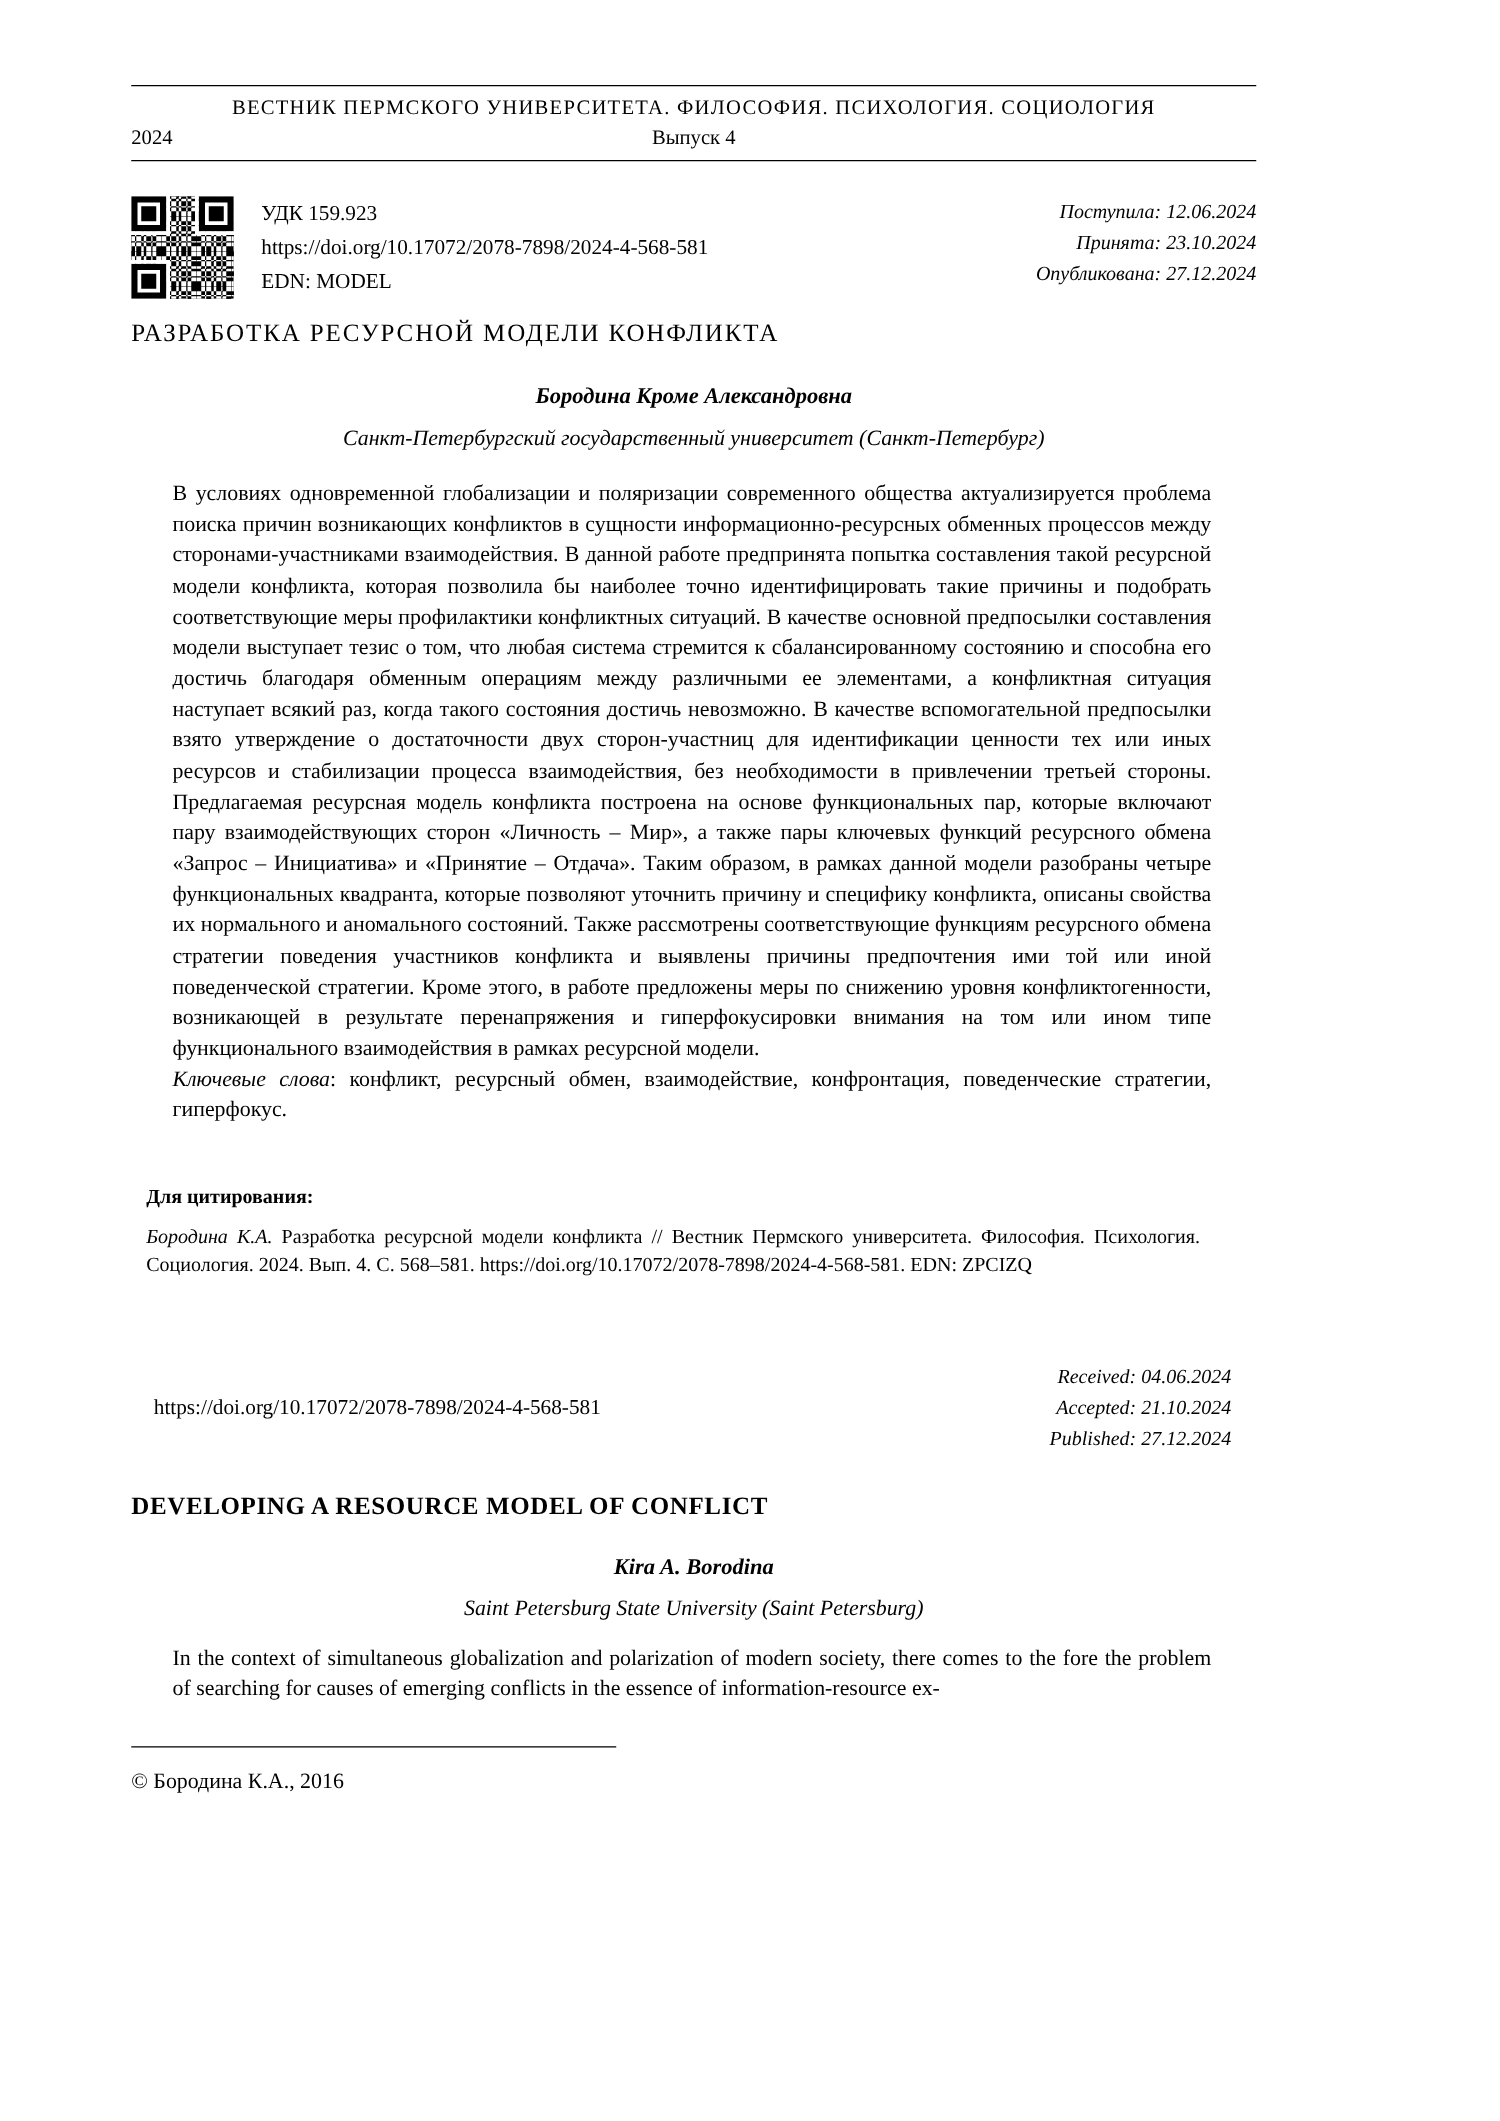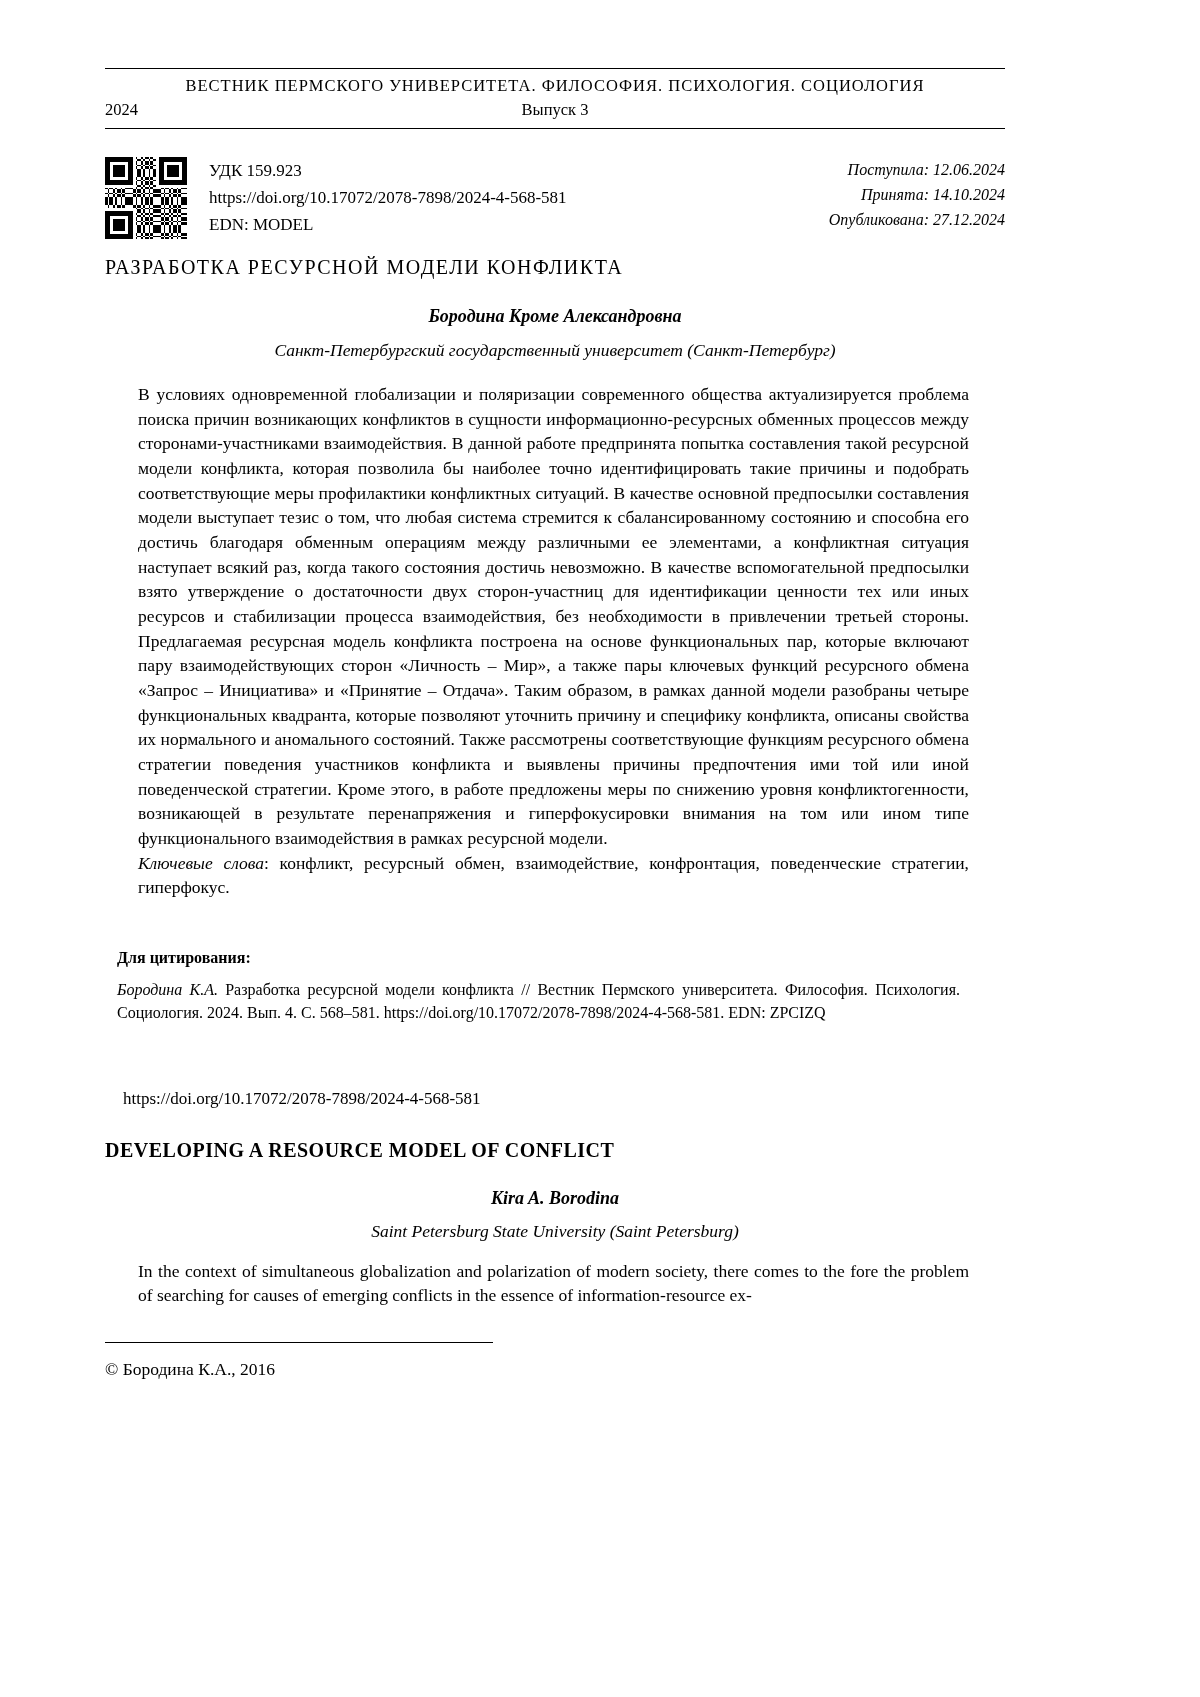--- a/index.html
+++ b/index.html
@@ -110,59 +110,64 @@
 </head>
 <body>
 
 <div class="page">
 
   <header>
     <div class="rule"></div>
     <div class="j-title">ВЕСТНИК ПЕРМСКОГО УНИВЕРСИТЕТА. ФИЛОСОФИЯ. ПСИХОЛОГИЯ. СОЦИОЛОГИЯ</div>
     <div class="j-row">
       <span class="j-year">2024</span>
-      <span class="j-issue">Выпуск 3</span>
+      <span class="j-issue">Выпуск 4</span>
     </div>
     <div class="rule"></div>
   </header>
 
   <section class="meta">
     <div class="qr">
       <i class="f tl"></i>
       <i class="f tr"></i>
       <i class="f bl"></i>
     </div>
     <div class="ids">
       <div>УДК 159.923</div>
       <div>https://doi.org/10.17072/2078-7898/2024-4-568-581</div>
       <div>EDN: MODEL</div>
     </div>
     <div class="dates">
       <div>Поступила: 12.06.2024</div>
-      <div>Принята: 14.10.2024</div>
+      <div>Принята: 23.10.2024</div>
       <div>Опубликована: 27.12.2024</div>
     </div>
   </section>
 
   <h1 class="title-ru">РАЗРАБОТКА РЕСУРСНОЙ МОДЕЛИ КОНФЛИКТА</h1>
   <div class="author-ru">Бородина Кроме Александровна</div>
   <div class="affil-ru">Санкт-Петербургский государственный университет (Санкт-Петербург)</div>
 
   <div class="annotation">
     <p>В условиях одновременной глобализации и поляризации современного общества актуализируется проблема поиска причин возникающих конфликтов в сущности информационно-ресурсных обменных процессов между сторонами-участниками взаимодействия. В данной работе предпринята попытка составления такой ресурсной модели конфликта, которая позволила бы наиболее точно идентифицировать такие причины и подобрать соответствующие меры профилактики конфликтных ситуаций. В качестве основной предпосылки составления модели выступает тезис о том, что любая система стремится к сбалансированному состоянию и способна его достичь благодаря обменным операциям между различными ее элементами, а конфликтная ситуация наступает всякий раз, когда такого состояния достичь невозможно. В качестве вспомогательной предпосылки взято утверждение о достаточности двух сторон-участниц для идентификации ценности тех или иных ресурсов и стабилизации процесса взаимодействия, без необходимости в привлечении третьей стороны. Предлагаемая ресурсная модель конфликта построена на основе функциональных пар, которые включают пару взаимодействующих сторон «Личность – Мир», а также пары ключевых функций ресурсного обмена «Запрос – Инициатива» и «Принятие – Отдача». Таким образом, в рамках данной модели разобраны четыре функциональных квадранта, которые позволяют уточнить причину и специфику конфликта, описаны свойства их нормального и аномального состояний. Также рассмотрены соответствующие функциям ресурсного обмена стратегии поведения участников конфликта и выявлены причины предпочтения ими той или иной поведенческой стратегии. Кроме этого, в работе предложены меры по снижению уровня конфликтогенности, возникающей в результате перенапряжения и гиперфокусировки внимания на том или ином типе функционального взаимодействия в рамках ресурсной модели.</p>
     <p><i>Ключевые слова</i><span>: конфликт, ресурсный обмен, взаимодействие, конфронтация, поведенческие стратегии, гиперфокус.</span></p>
   </div>
 
   <div class="citation">
     <div class="cit-label">Для цитирования:</div>
     <p class="cit-text"><i>Бородина К.А.</i><span> Разработка ресурсной модели конфликта // Вестник Пермского университета. Философия. Психология. Социология. 2024. Вып. 4. С. 568–581. https://doi.org/10.17072/2078-7898/2024-4-568-581. EDN: ZPCIZQ</span></p>
   </div>
 
   <section class="meta-en">
     <div class="doi-en">https://doi.org/10.17072/2078-7898/2024-4-568-581</div>
+    <div class="dates">
+      <div>Received: 04.06.2024</div>
+      <div>Accepted: 21.10.2024</div>
+      <div>Published: 27.12.2024</div>
+    </div>
   </section>
 
   <h2 class="title-en">DEVELOPING A RESOURCE MODEL OF CONFLICT</h2>
   <div class="author-en">Kira A. Borodina</div>
   <div class="affil-en">Saint Petersburg State University (Saint Petersburg)</div>
   <p class="body-en">In the context of simultaneous globalization and polarization of modern society, there comes to the fore the problem of searching for causes of emerging conflicts in the essence of information-resource ex-</p>
 
   <footer>
     <div class="foot-rule"></div>
     <div class="copyright">© Бородина К.А., 2016</div>

